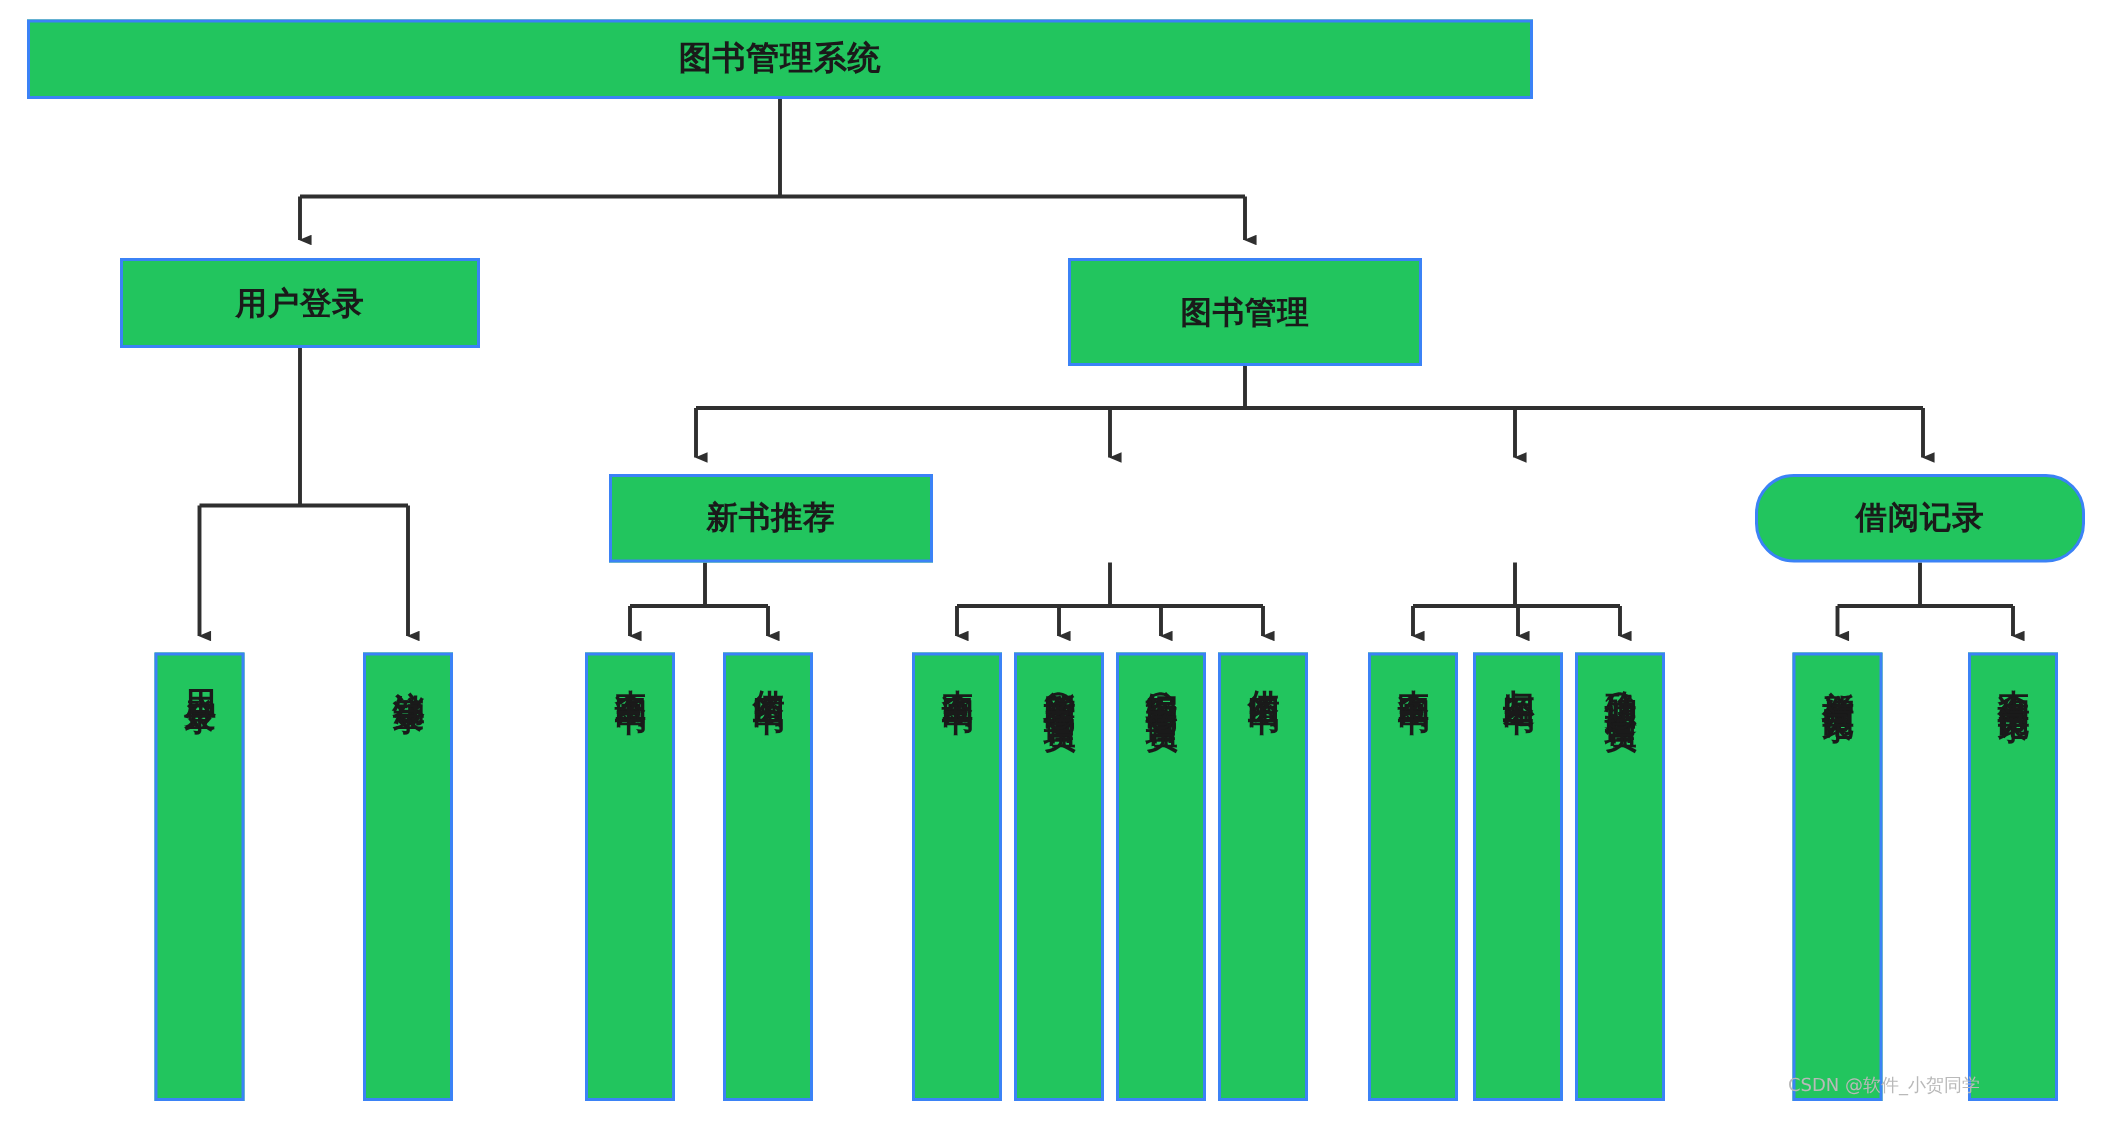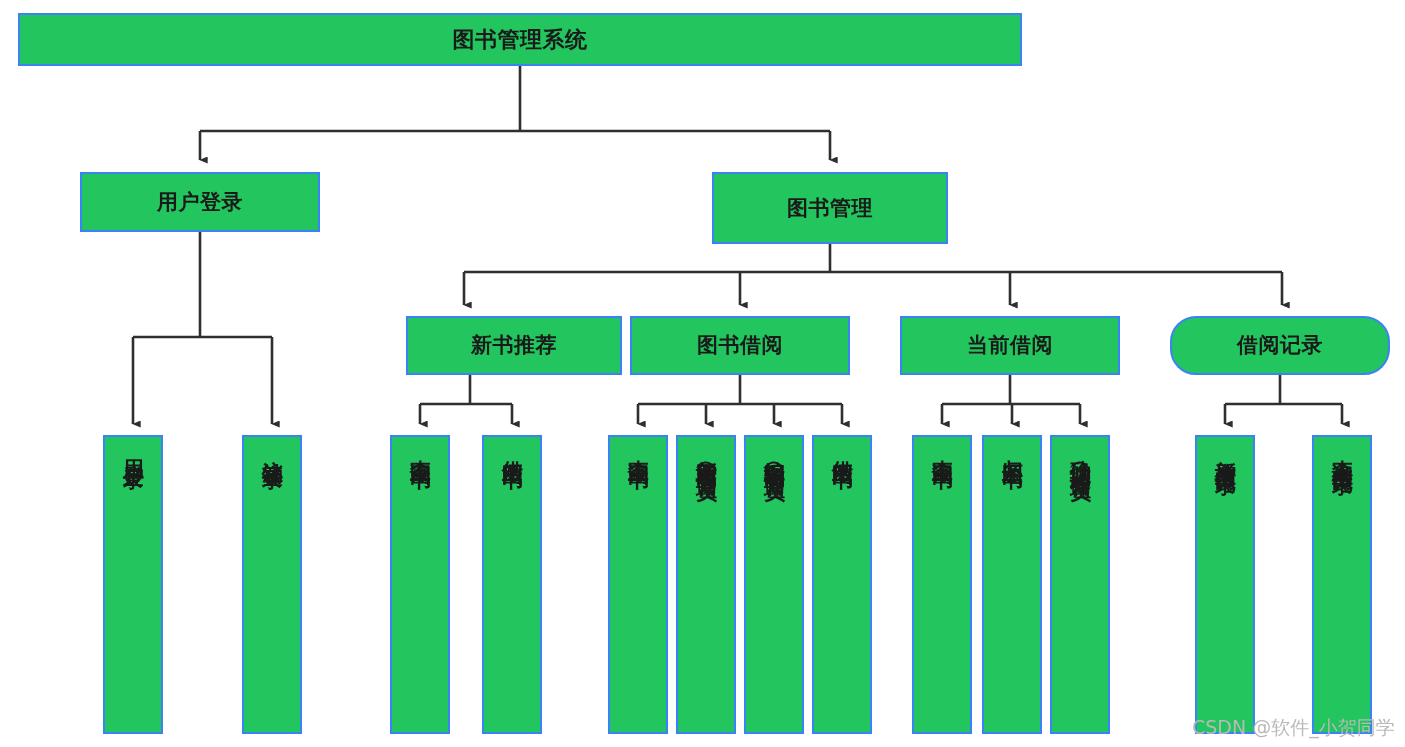--- a/index.html
+++ b/index.html
@@ -65,21 +65,21 @@
     -webkit-text-orientation: upright;
     font-size: 21px;
     line-height: 1.0;
     letter-spacing: 3px;
     white-space: nowrap;
     text-align: left;
   }
   .watermark {
     position: absolute;
     color: #b9b9b9;
-    font-size: 19px;
+    font-size: 12px;
     white-space: nowrap;
     font-family: "DejaVu Sans", "Liberation Sans", sans-serif;
   }
 </style>
 </head>
 <body>
 
 <div id="canvas">
 
   <svg id="wires" viewBox="0 0 1405 747" xmlns="http://www.w3.org/2000/svg">
@@ -139,26 +139,20 @@
   <div class="node h-node" style="left:80px; top:172px; width:240px; height:60px;">
     <span class="node-label">用户登录</span>
   </div>
   <div class="node h-node" style="left:712px; top:172px; width:236px; height:72px;">
     <span class="node-label">图书管理</span>
   </div>
 
   <div class="node h-node" style="left:362px; top:316px; width:216px; height:59px;margin-left:44px;">
     <span class="node-label">新书推荐</span>
   </div>
-  <div class="node h-node" style="left:630px; top:316px; width:220px; height:59px;">
-    <span class="node-label">图书借阅</span>
-  </div>
-  <div class="node h-node" style="left:900px; top:316px; width:220px; height:59px;">
-    <span class="node-label">当前借阅</span>
-  </div>
   <div class="node h-node" style="left:1170px; top:316px; width:220px; height:59px;border-radius:26px;">
     <span class="node-label">借阅记录</span>
   </div>
 
   <div class="node v-node" style="left:103px; top:435px; width:60px; height:299px;">
     <span class="node-label">用户登录</span>
   </div>
   <div class="node v-node" style="left:242px; top:435px; width:60px; height:299px;">
     <span class="node-label">注销登录</span>
   </div>

